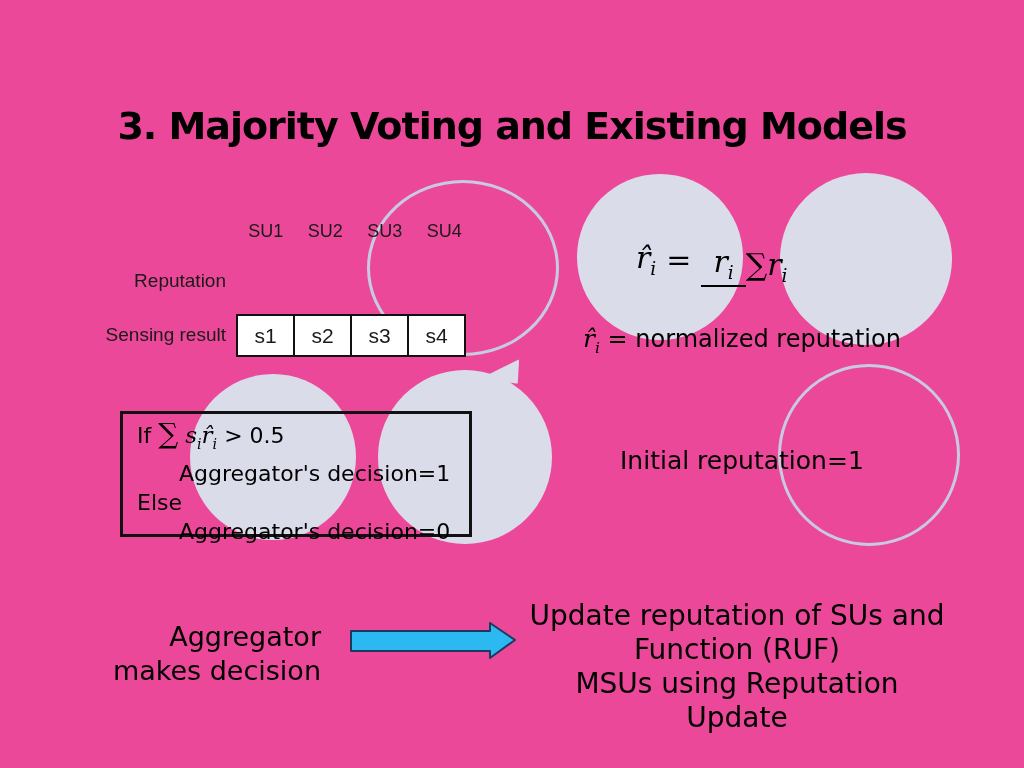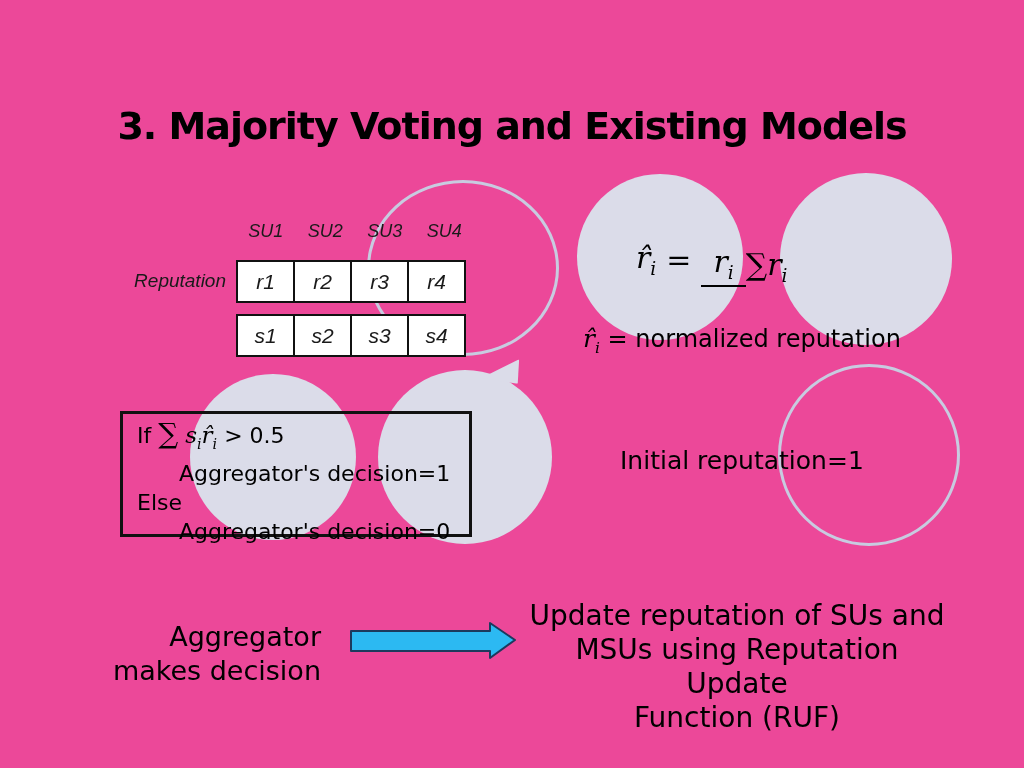--- a/index.html
+++ b/index.html
@@ -15,21 +15,21 @@
     position:absolute;background:#DBDCE9;
     clip-path:polygon(0% 55%,100% 0%,88% 100%);
     transform:rotate(-8deg);
   }
   
   .title{
     position:absolute;left:0;right:0;top:104px;text-align:center;
     font-size:38px;font-weight:bold;letter-spacing:-1px;z-index:4;
   }
   
-  .t-sans{font-family:"Liberation Sans",sans-serif;font-style:italic;}
+  .t-sans{font-family:"Liberation Sans",sans-serif;}
   .col-headers{position:absolute;left:236px;top:221px;width:238px;display:flex;z-index:3;}
   .col-headers span{flex:1;text-align:center;font-size:18px;color:#1a1a1a;}
   .row-box{position:absolute;left:236px;display:flex;z-index:2;}
   .cell{
     width:55px;height:39px;background:#fff;border:2px solid #111;
     display:flex;align-items:center;justify-content:center;
     font-size:21px;color:#1a1a1a;
   }
   .cell + .cell{margin-left:-2px;}
   .row-label{
@@ -87,27 +87,22 @@
   <div class="title">3. Majority Voting and Existing Models</div>
 
   <div class="col-headers t-sans">
     <span>SU1</span>
     <span>SU2</span>
     <span>SU3</span>
     <span>SU4</span>
   </div>
 
   <div class="row-label t-sans" style="top:270px;">Reputation</div>
-  <div class="row-box t-sans" style="top:260px;">
-    <div class="cell">r1</div>
-    <div class="cell">r2</div>
-    <div class="cell">r3</div>
-    <div class="cell">r4</div>
-  </div>
 
+  <div class="row-label t-sans" style="top:324px;">Sensing result</div>
   <div class="row-box t-sans" style="top:314px;">
     <div class="cell">s1</div>
     <div class="cell">s2</div>
     <div class="cell">s3</div>
     <div class="cell">s4</div>
   </div>
 
   <div class="formula">
     <span class="math"><span>r̂</span><sub>i</sub></span>
     <span class="eq">=</span>
@@ -140,17 +135,17 @@
     <div>Aggregator</div>
     <div>makes decision</div>
   </div>
 
   <svg class="arrow-svg" width="172" height="46" viewBox="0 0 172 46">
     <polygon points="3,12 142,12 142,4 167,21 142,39 142,32 3,32" fill="#2CB9F2" stroke="#1C3A5E" stroke-width="2" stroke-linejoin="round"></polygon>
   </svg>
 
   <div class="update-block">
     <div>Update reputation of SUs and</div>
+    <div>Function (RUF)</div>
     <div>MSUs using Reputation Update</div>
-    <div>Function (RUF)</div>
   </div>
 
 </div>
 
 </body></html>

